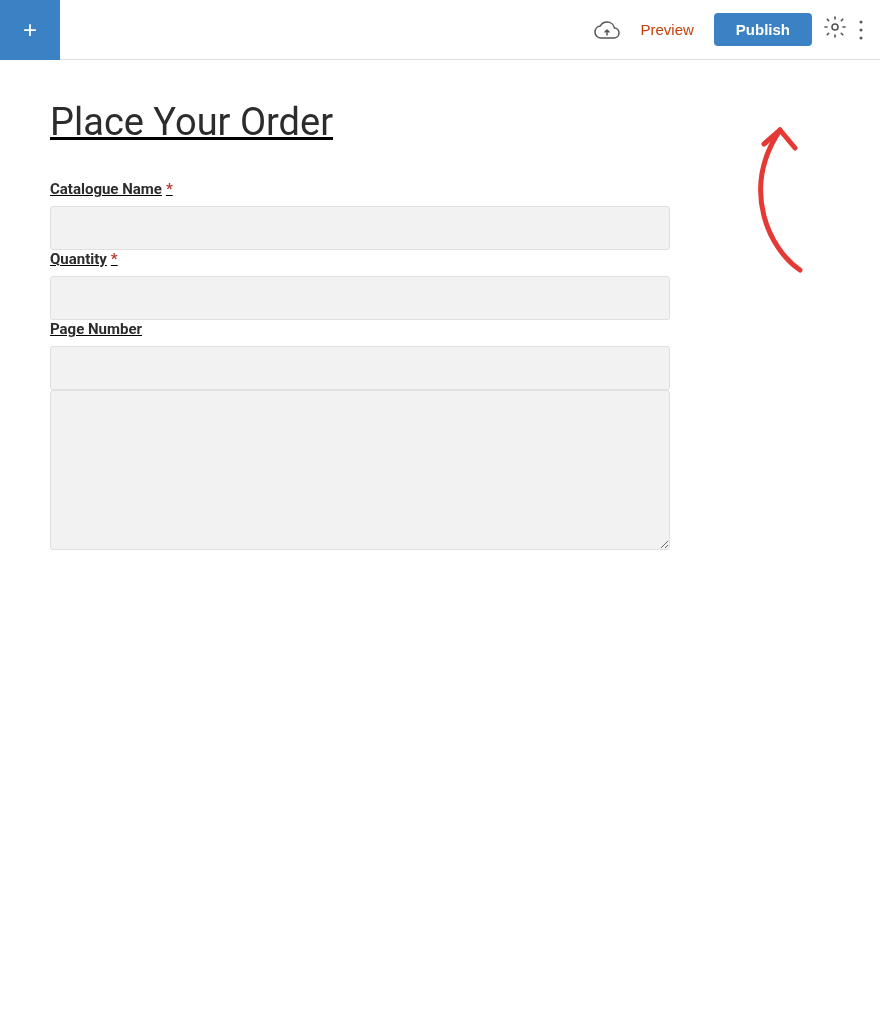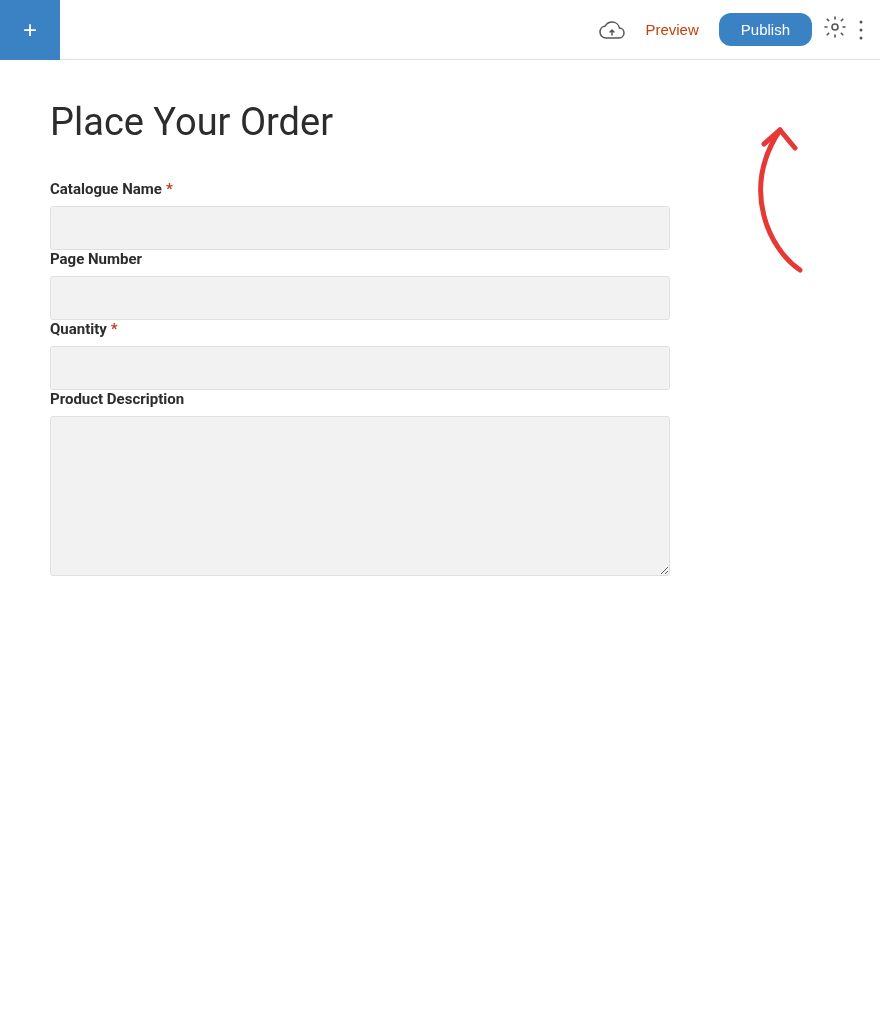--- a/index.html
+++ b/index.html
@@ -68,23 +68,23 @@
       font-size: 15px;
       font-weight: 500;
       cursor: pointer;
       padding: 4px 8px;
     }
 
     .toolbar-publish-btn {
       background: #3b82c4;
       color: #ffffff;
       border: none;
-      border-radius: 12px;
+      border-radius: 4px;
       font-size: 15px;
-      font-weight: 400;
+      font-weight: 700;
       padding: 8px 22px;
       cursor: pointer;
     }
 
     .toolbar-gear-icon {
       color: #555;
       font-size: 20px;
       cursor: pointer;
     }
 
@@ -99,20 +99,21 @@
       justify-content: center;
     }
 
     
     .main-content {
       background: #ffffff;
       margin: 0;
       padding: 40px 50px 60px 50px;
       min-height: 964px;
       position: relative;
+      text-decoration: underline;
     }
 
     .page-title {
       font-size: 38px;
       font-weight: 400;
       color: #2c2c2c;
       margin-bottom: 36px;
     }
 
     
@@ -211,31 +212,30 @@
   <div class="form-container">
 
     <div class="form-field">
       <label class="field-label">
         <span>Catalogue Name</span><span class="field-required">*</span>
       </label>
       <input type="text" class="field-input" style="">
     </div>
 
     <div class="form-field">
-      <label class="field-label">Page Number</label>
-      <input type="text" class="field-input" style="">
-    </div>
-
-    <div class="form-field">
       <label class="field-label">
         <span>Quantity</span><span class="field-required">*</span>
       </label>
       <input type="text" class="field-input" style="">
     </div>
 
-
-    <div class="form-field">
-      <label class="field-label">Product Description</label>
+    <div class="form-field">
+      <label class="field-label">Page Number</label>
+      <input type="text" class="field-input" style="">
+    </div>
+
+
+    <div class="form-field">
       <textarea class="field-textarea" style=""></textarea>
     </div>
 
   </div>
 </div>
 
 </body></html>

